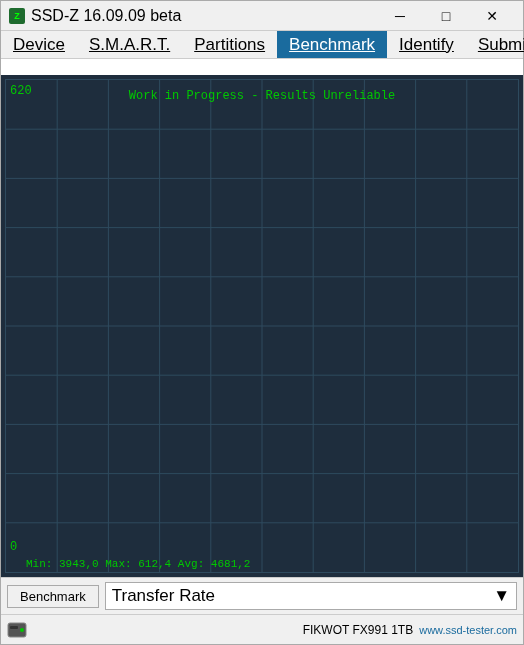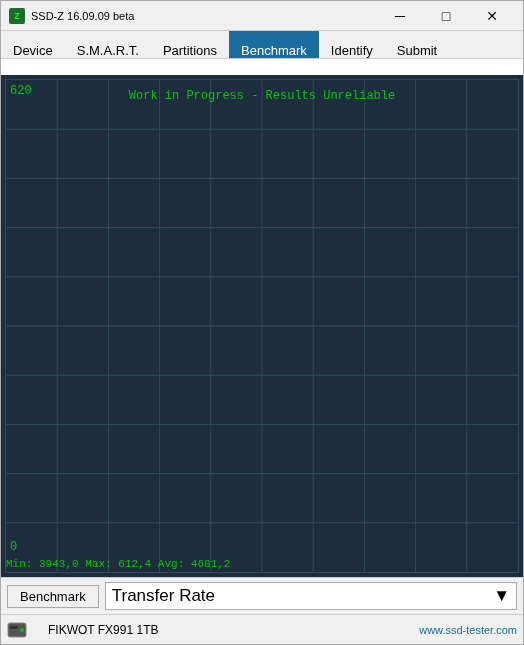--- a/index.html
+++ b/index.html
@@ -37,21 +37,21 @@
       display: flex;
       align-items: center;
       justify-content: center;
       font-size: 9px;
       color: #0f0;
       font-weight: bold;
       flex-shrink: 0;
     }
     .title-bar-title {
       flex: 1;
-      font-size: 11px;
+      font-size: 16px;
       color: #000;
     }
     .title-bar-controls {
       display: flex;
       gap: 0;
     }
     .title-bar-btn {
       width: 46px;
       height: 30px;
       display: flex;
@@ -66,25 +66,26 @@
     .menu-bar {
       background: #f0f0f0;
       height: 28px;
       display: flex;
       align-items: stretch;
       border-bottom: 1px solid #ccc;
     }
     .menu-item {
       padding: 0 12px;
       display: flex;
-      align-items: flex-end;
-      cursor: pointer;
-      font-size: 13px;
+      align-items: center;
+      cursor: pointer;
+      font-size: 17px;
       color: #000;
       white-space: nowrap;
+      text-decoration: underline;
     }
     .menu-item.active {
       background: #1a6b9e;
       color: #fff;
     }
     .content-area {
       flex: 1;
       background: #1e2d3d;
       display: flex;
       flex-direction: column;
@@ -123,21 +124,21 @@
       position: absolute;
       bottom: 18px;
       left: 4px;
       color: #00c800;
       font-family: 'Courier New', monospace;
       font-size: 12px;
     }
     .chart-stats {
       position: absolute;
       bottom: 2px;
-      left: 0;
+      left: 20px;
       color: #00c800;
       font-family: 'Courier New', monospace;
       font-size: 11px;
     }
     .bottom-bar {
       background: #f0f0f0;
       padding: 4px 6px;
       border-top: 1px solid #ccc;
       display: flex;
       align-items: center;
@@ -162,21 +163,22 @@
       justify-content: space-between;
       cursor: pointer;
     }
     .status-bar {
       background: #f0f0f0;
       height: 30px;
       border-top: 1px solid #ccc;
       display: flex;
       align-items: center;
       padding: 0 6px;
-      gap: 21px;
+      gap: 6px;
+      text-align: right;
     }
     .status-icon {
       width: 20px;
       height: 20px;
       display: flex;
       align-items: center;
       justify-content: center;
     }
     .status-text {
       flex: 1;

